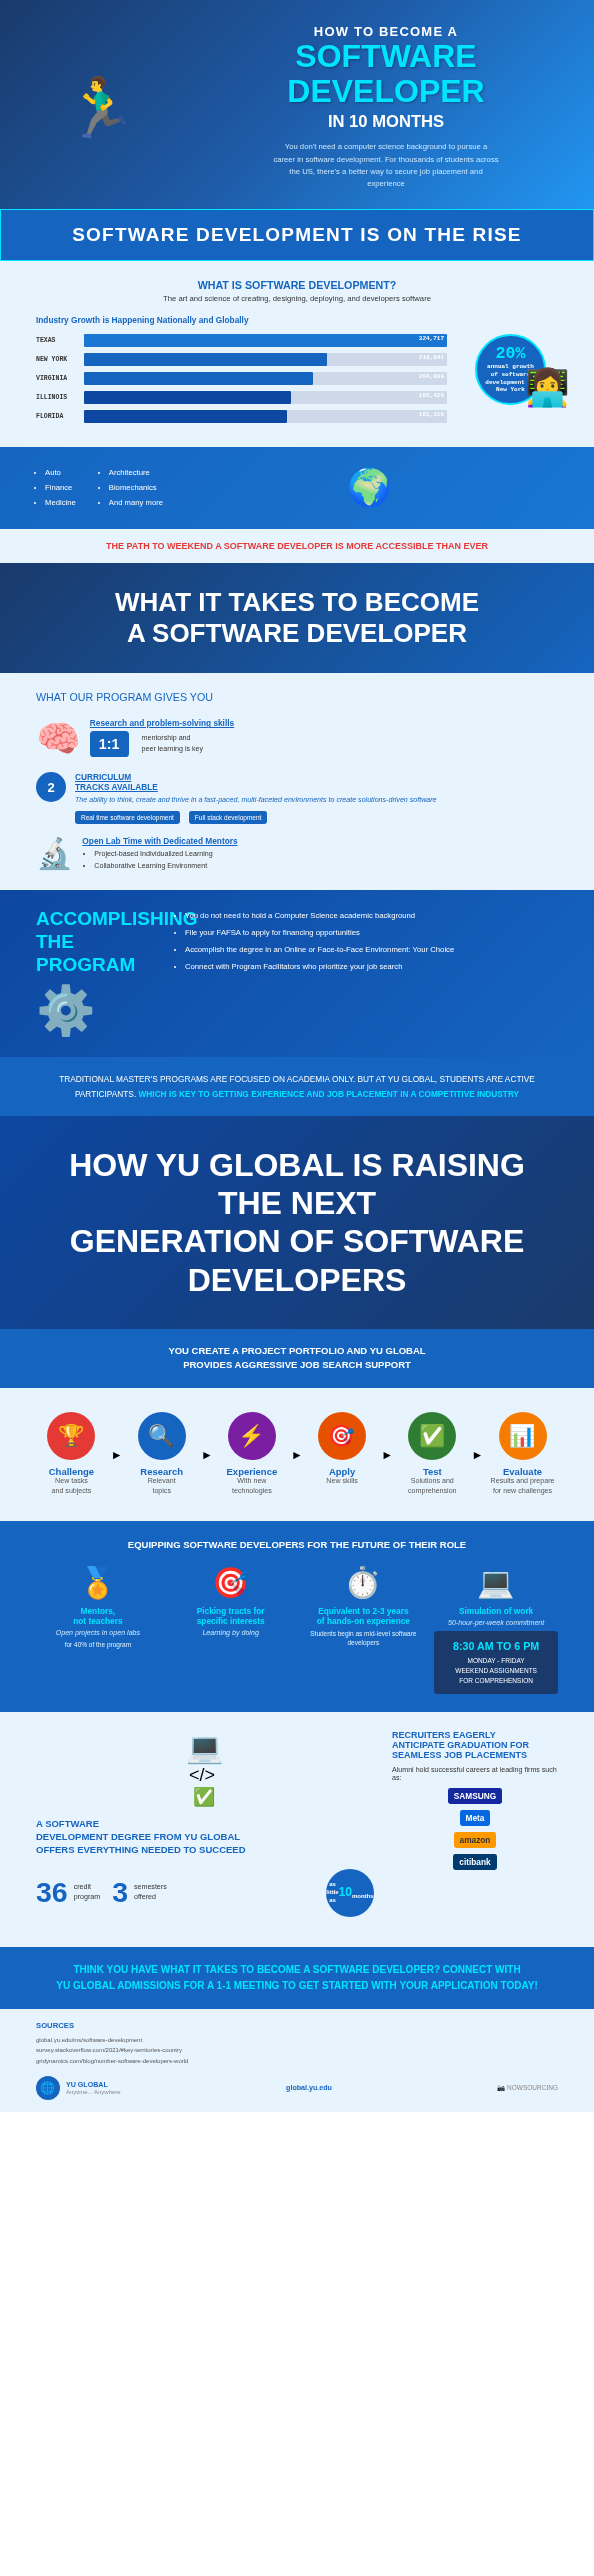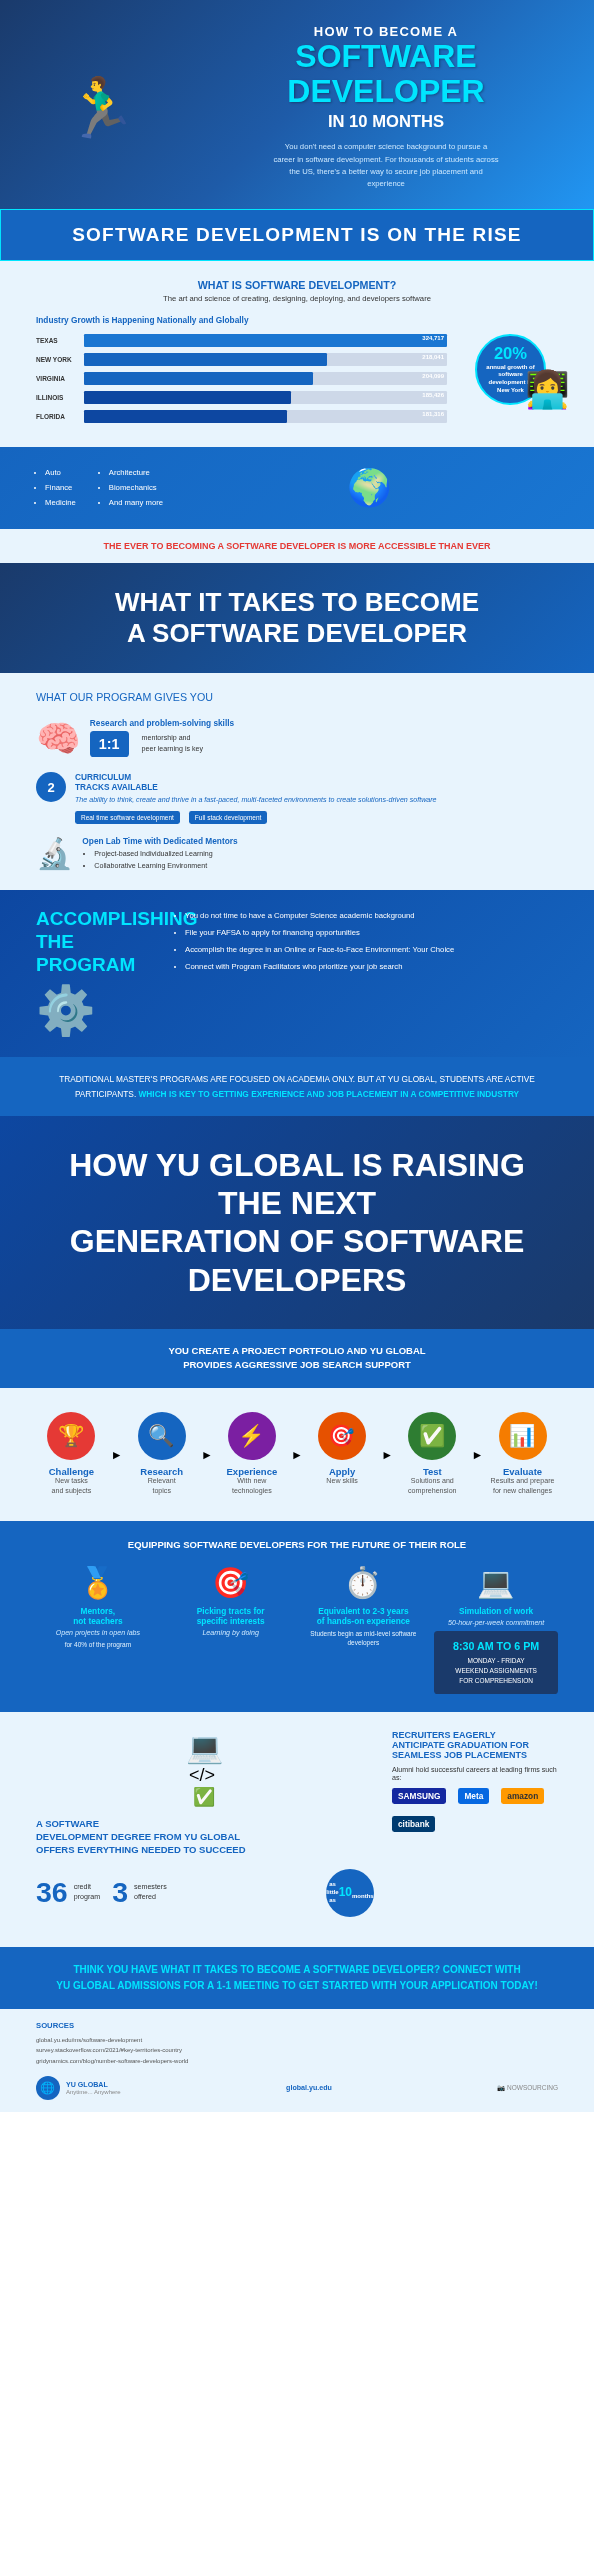--- a/index.html
+++ b/index.html
@@ -99,20 +99,21 @@
     .industry-title {
       font-size: 8.3px;
       font-weight: bold;
       color: #1565c0;
       margin-bottom: 9px;
     }
     .industry-content {
       display: flex;
       align-items: flex-start;
       gap: 16px;
+      font-family: Liberation Mono, monospace;
     }
     .bar-chart {
       flex: 1;
     }
     .bar-row {
       display: flex;
       align-items: center;
       margin-bottom: 6px;
     }
     .bar-label {
@@ -276,20 +277,21 @@
       display: flex;
       align-items: center;
       justify-content: center;
       flex-shrink: 0;
     }
     .program-item-content h4 {
       font-size: 8.3px;
       color: #1565c0;
       font-weight: bold;
       margin-bottom: 3px;
+      text-decoration: underline;
     }
     .program-item-content p, .program-item-content li {
       font-size: 7.1px;
       color: #333;
       line-height: 1.6;
     }
     .program-item-content .italic {
       font-style: italic;
       color: #1565c0;
     }
@@ -536,22 +538,23 @@
       margin-bottom: 6px;
     }
     .degree-right p {
       font-size: 7.1px;
       color: #333;
       margin-bottom: 6px;
     }
     .company-logos {
       display: flex;
       flex-wrap: wrap;
-      gap: 12px;
-      align-items: center;
+      gap: 6px;
+      align-items: center;
+      flex-direction: column;
     }
     .company-logo {
       font-size: 8.3px;
       font-weight: bold;
       padding: 3px 6px;
       border-radius: 2.4px;
     }
     .company-logo.samsung { background: #1428a0; color: white; }
     .company-logo.meta { background: #0668E1; color: white; }
     .company-logo.amazon { background: #FF9900; color: #333; }
@@ -771,21 +774,21 @@
           <li>And many more</li>
         </ul>
       </div>
     </div>
     <div class="touches-right">🌍</div>
   </div>
 </div>
 
 <div class="path-accessible">
   <p>
-    <span>THE EVER TO BECOMING A SOFTWARE DEVELOPER IS </span><span class="highlight" style="color:#e53935;font-weight:bold;">MORE ACCESSIBLE THAN EVER</span>
+    <span>THE PATH TO WEEKEND A SOFTWARE DEVELOPER IS </span><span class="highlight" style="color:#e53935;font-weight:bold;">MORE ACCESSIBLE THAN EVER</span>
   </p>
 </div>
 
 <div class="what-it-takes">
   <h2>
     WHAT IT TAKES TO BECOME<br>A SOFTWARE DEVELOPER
   </h2>
 </div>
 
 <div class="program-gives">
@@ -826,21 +829,21 @@
   </div>
 </div>
 
 <div class="accomplishing">
   <div class="accomplishing-left">
     <h2>ACCOMPLISHING<br>THE PROGRAM</h2>
     <div class="gear-icon">⚙️</div>
   </div>
   <div class="accomplishing-right">
     <ul>
-      <li>You do not time to have a Computer Science academic background</li>
+      <li>You do not need to hold a Computer Science academic background</li>
       <li>File your FAFSA to apply for financing opportunities</li>
       <li>Accomplish the degree in an Online or Face-to-Face Environment: Your Choice</li>
       <li>Connect with Program Facilitators who prioritize your job search</li>
     </ul>
   </div>
 </div>
 
 <div class="traditional">
   <p>
     TRADITIONAL MASTER'S PROGRAMS ARE FOCUSED ON ACADEMIA ONLY. BUT AT YU GLOBAL, STUDENTS ARE ACTIVE PARTICIPANTS.

